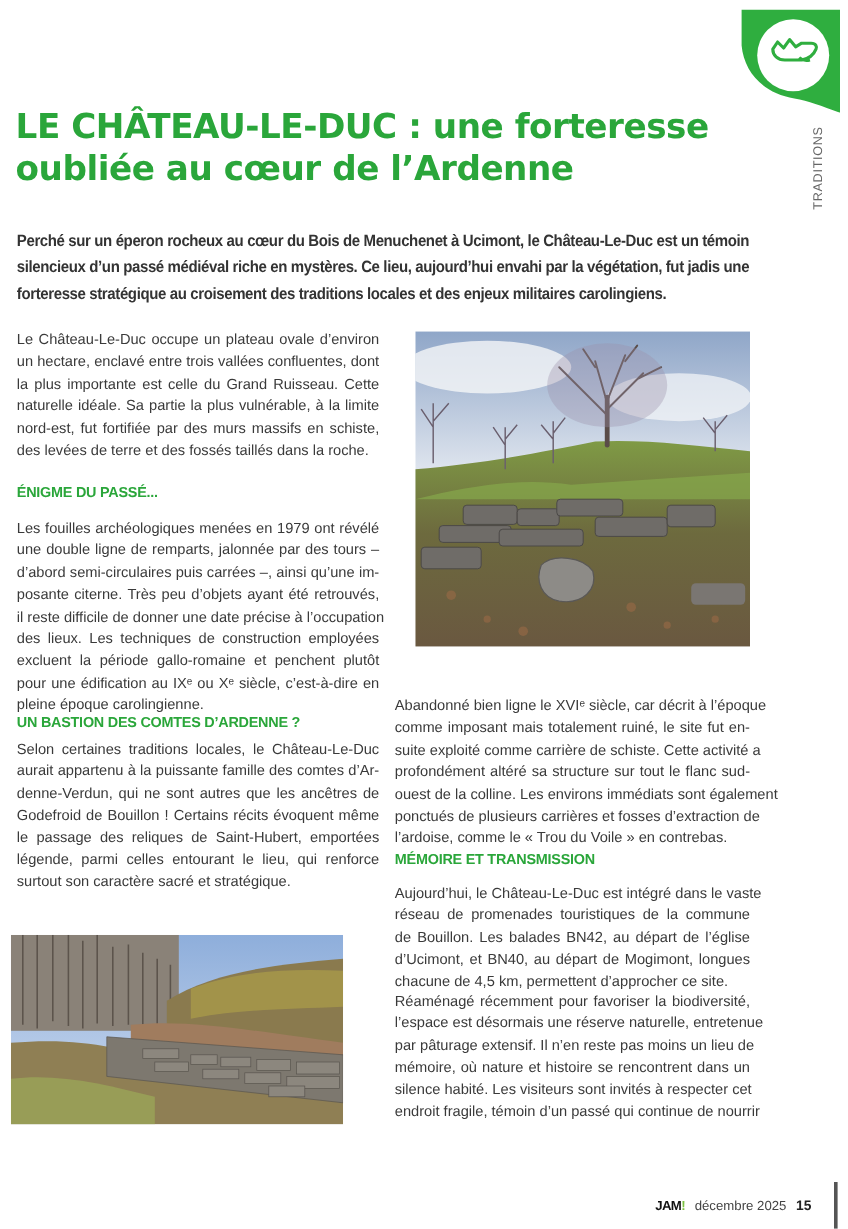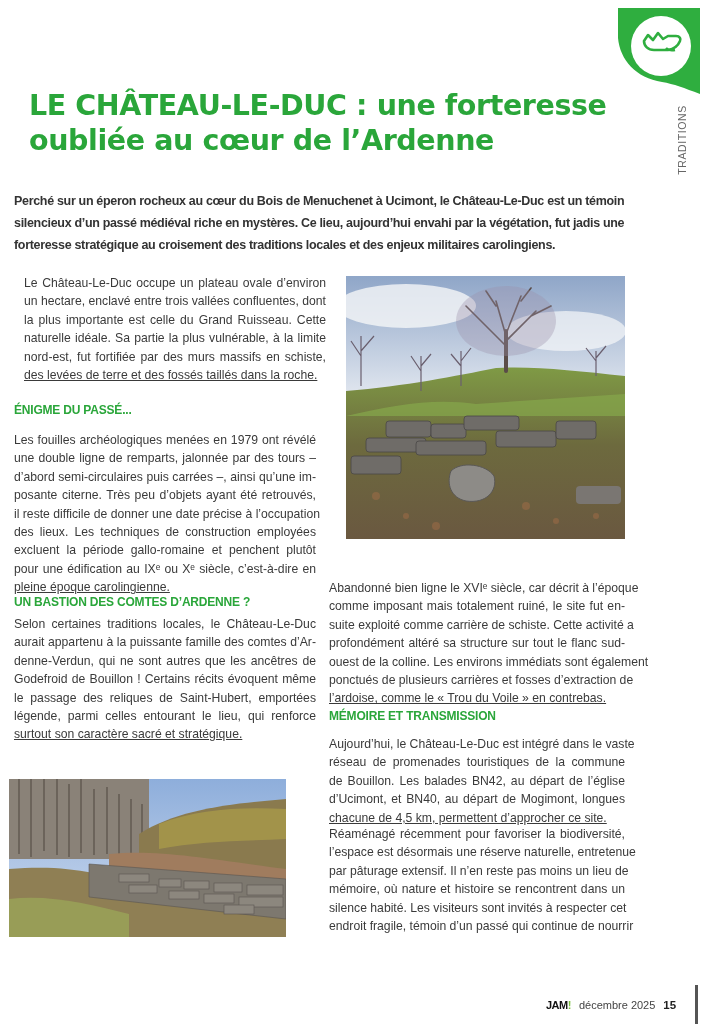--- a/index.html
+++ b/index.html
@@ -12,37 +12,37 @@
   .section-label { left: 672px; top: 104px; width: 20px; height: 72px; }
   .section-label span { display: block; position: absolute; left: 50%; top: 50%;
         transform: translate(-50%,-50%) rotate(-90deg); font-size: 10.5px;
         letter-spacing: 0.6px; color: #666; white-space: nowrap;
         font-family: "Liberation Sans", sans-serif; }
 
   
   .title { left: 13px; top: 88px; width: 600px; font-family: "DejaVu Sans", sans-serif;
            font-weight: bold; color: #2aa63a; font-size: 28.5px; line-height: 35px;
            letter-spacing: -0.4px; margin: 0; }
-  .title span { display: block; white-space: nowrap; margin-left: 16px; }
+  .title span { display: block; white-space: nowrap; }
 
   
   .lead { left: 14px; top: 190px; width: 600px; font-family: "Liberation Sans", sans-serif;
           font-weight: bold; font-size: 13.6px; line-height: 22px; color: #333;
           letter-spacing: -0.35px; margin: 0; transform: scaleX(0.92); transform-origin: left top; }
   .lead span { display: block; white-space: nowrap; }
 
   
   .col { font-family: "Liberation Sans", sans-serif; font-size: 12.2px; line-height: 18.4px;
          color: #3a3a3a; text-align: justify; margin: 0; }
   .col span.l { display: block; white-space: nowrap; text-align-last: justify; }
-  .col span.last { text-align-last: left; text-decoration: underline; }
+  .col span.last { text-align-last: left; }
   .h2 { font-family: "Liberation Sans", sans-serif; font-weight: bold; color: #2aa63a;
         font-size: 12px; margin: 0; white-space: nowrap; letter-spacing: -0.2px; }
 
-  .p1 { left: 24px; top: 274px; width: 302px; }
+  .p1 { left: 14px; top: 274px; width: 302px; }
   .h-enigme { left: 14px; top: 403px; }
   .p2 { left: 14px; top: 431px; width: 302px; }
   .h-bastion { left: 14px; top: 595px; }
   .p3 { left: 14px; top: 615px; width: 302px; }
   .p4 { left: 329px; top: 579px; width: 296px; }
   .h-memoire { left: 329px; top: 709px; }
   .p5 { left: 329px; top: 735px; width: 296px; }
   .p6 { left: 329px; top: 825px; width: 296px; }
 
   

